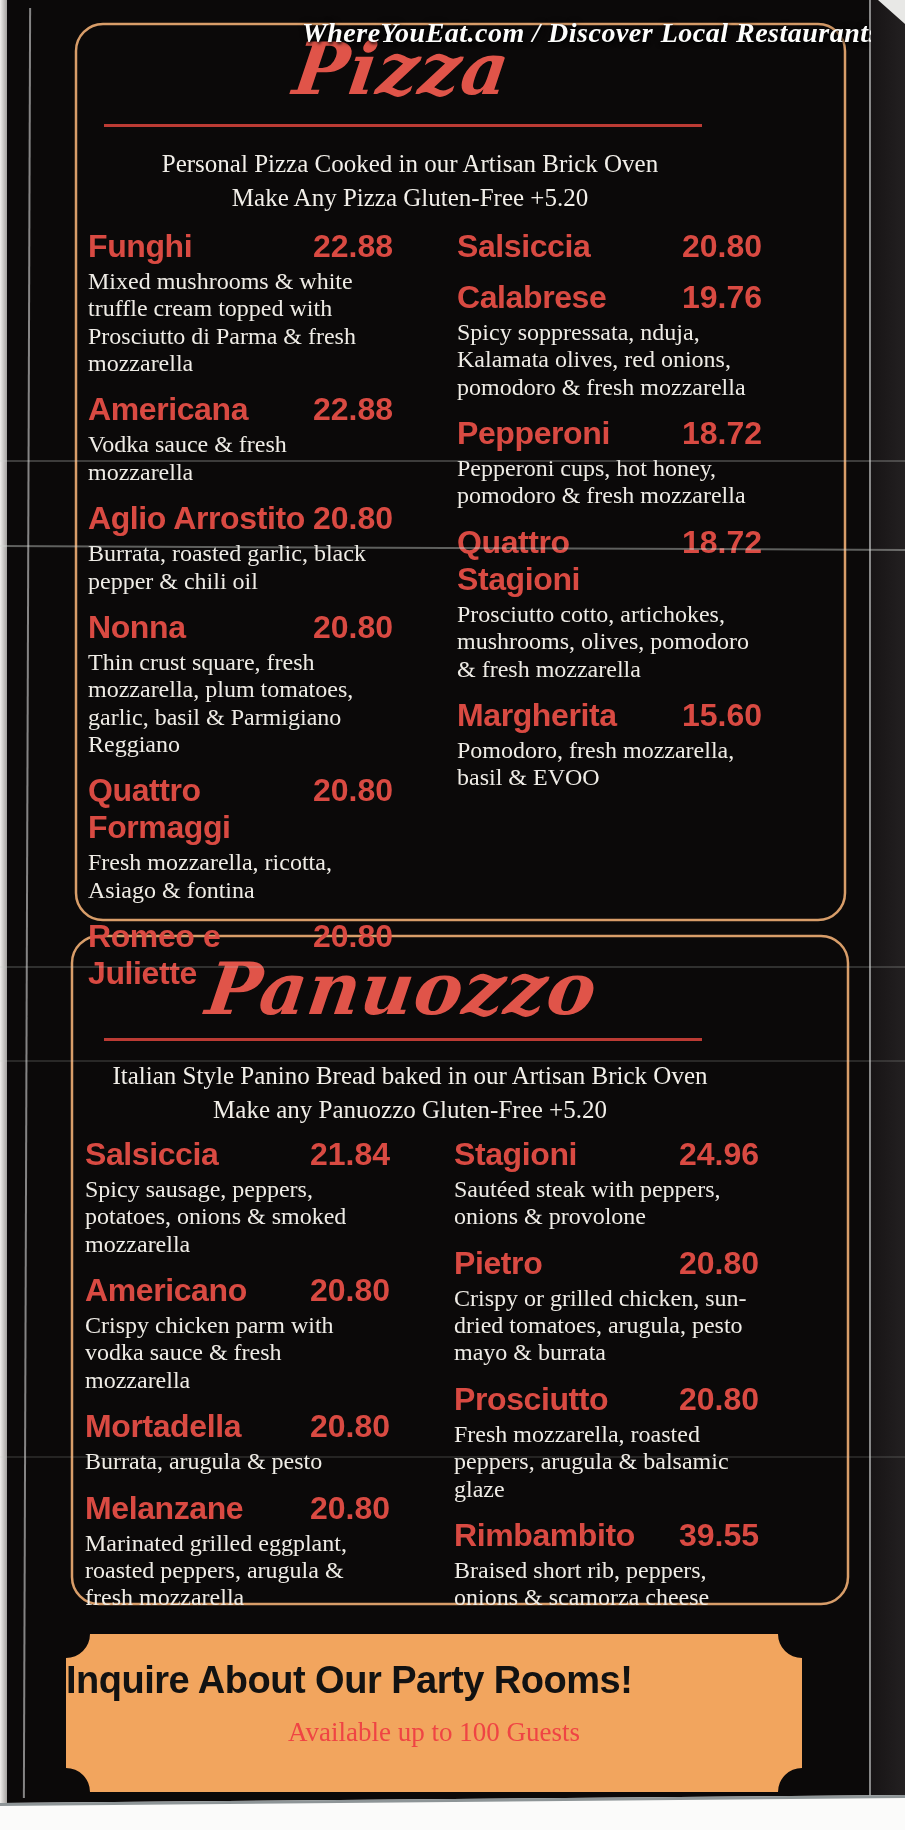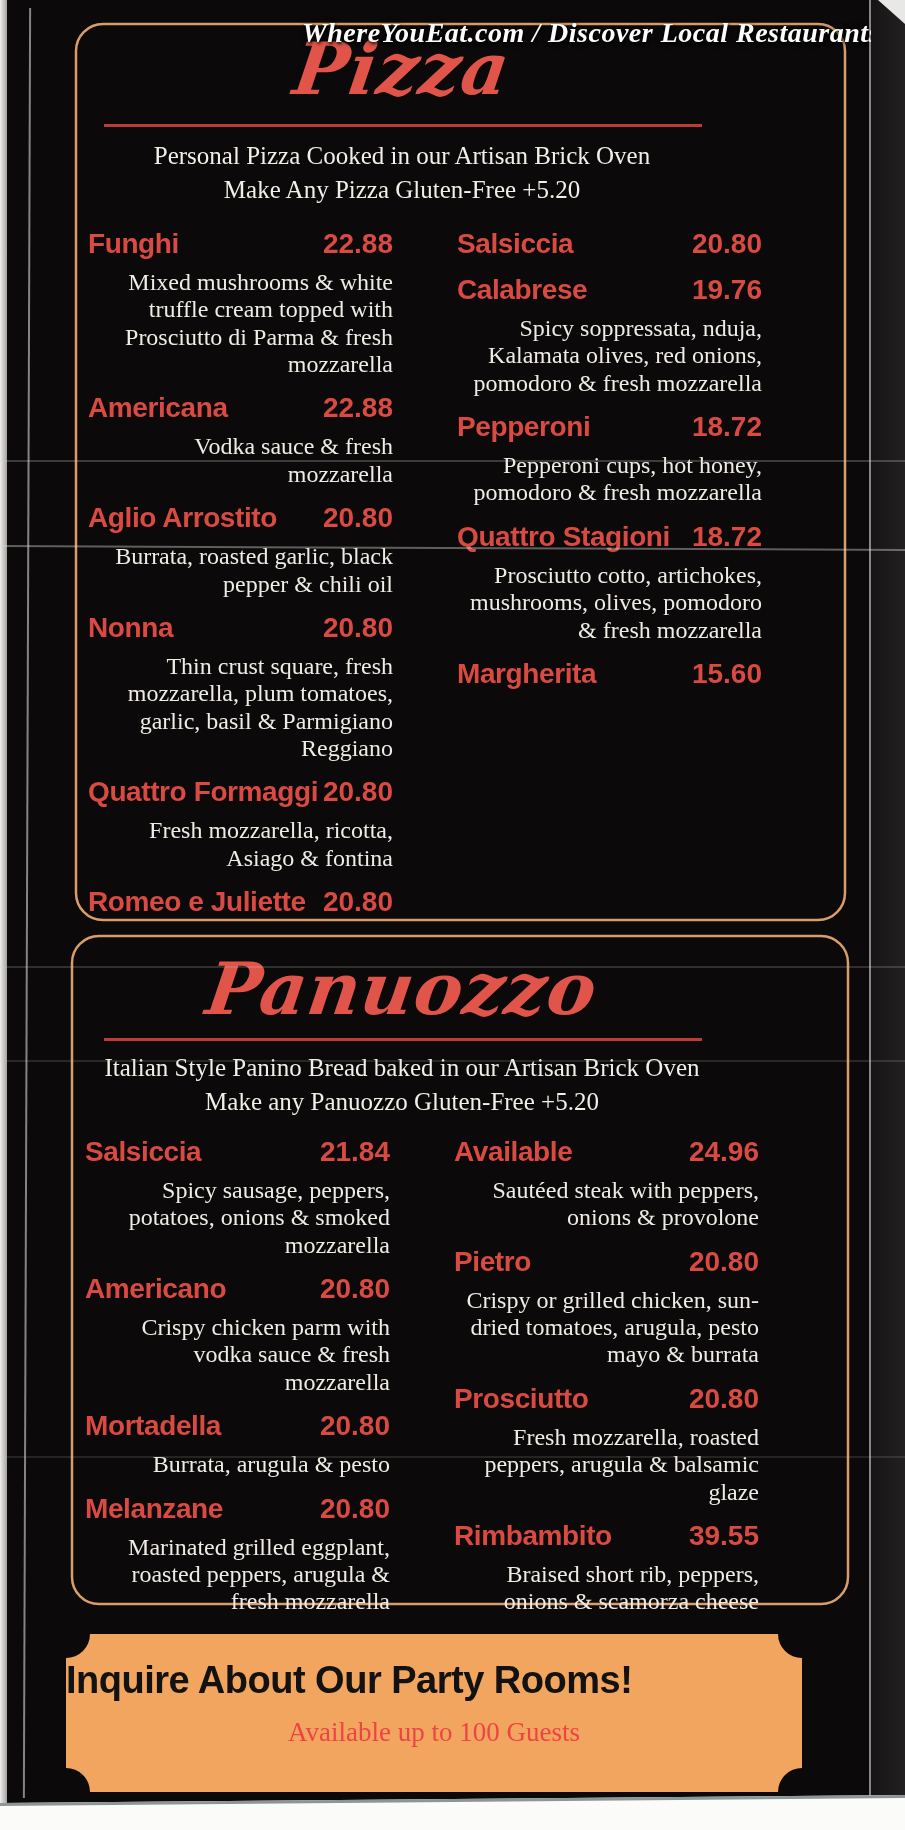--- a/index.html
+++ b/index.html
@@ -18,35 +18,35 @@
   
   .menu-section{position:absolute;left:62px;width:740px;}
   #sec-pizza{top:28px;height:900px;}
   #sec-pan{top:948px;height:670px;}
   .script-title{position:absolute;top:0;left:0;width:680px;margin:0;text-align:center;
     font:italic 700 72px/1.15 "DejaVu Serif",serif;color:var(--title-red,#e05449);
     transform:skewX(-8deg);letter-spacing:1px;}
   .title-rule{position:absolute;left:42px;width:598px;height:3px;background:var(--rule-red,#bc3b34);}
   #sec-pizza .title-rule{top:96px}
   #sec-pan .title-rule{top:90px}
-  .sub{position:absolute;left:0;width:680px;margin:0;text-align:center;
+  .sub{position:absolute;left:0;width:680px;margin:8px;text-align:center;
     font:400 25px/1.25 "Liberation Serif",serif;color:#f2efe9;}
   #sec-pizza .sub1{top:112px} #sec-pizza .sub2{top:146px}
   #sec-pan  .sub1{top:104px} #sec-pan  .sub2{top:138px}
 
   .cols{position:absolute;display:flex;gap:64px;}
   #sec-pizza .cols{top:200px;left:26px;}
   #sec-pan  .cols{top:188px;left:23px;}
   .col{width:305px;flex:0 0 305px;}
   .item{margin-bottom:14px;}
   .item-head{display:flex;justify-content:space-between;align-items:baseline;
-    font-family:"Liberation Sans",sans-serif;font-weight:700;font-size:28px;
+    font-family:"Liberation Sans",sans-serif;font-weight:700;font-size:32px;
     color:var(--item-red,#d94a42);}
   .item-name{letter-spacing:-0.4px;}
-  .item-desc{font:400 24px/1.14 "Liberation Serif",serif;color:var(--text,#efece6);margin-top:9px;text-align:right;}
+  .item-desc{font:400 24px/1.14 "Liberation Serif",serif;color:var(--text,#efece6);margin-top:3px;}
 
   
   .banner{position:absolute;left:66px;top:1634px;width:736px;height:158px;}
   .banner svg{position:absolute;left:0;top:0;}
   .banner-bg{fill:var(--banner-orange,#f2a55e);}
   .banner-title{position:absolute;top:26px;left:0;width:100%;text-align:left;
     font:800 38px/1.1 "Liberation Sans",sans-serif;color:var(--banner-text,#121212);letter-spacing:-.5px;}
   .banner-sub{position:absolute;top:82px;left:0;width:100%;text-align:center;
     font:400 27px/1.2 "Liberation Serif",serif;color:#ef4444;}
 
@@ -162,20 +162,21 @@
       <span class="item-price">18.72</span>
     </div>
     <div class="item-desc">Prosciutto cotto, artichokes, mushrooms, olives, pomodoro &amp; fresh mozzarella</div>
   </div>
 
   <div class="item">
     <div class="item-head">
       <span class="item-name">Margherita</span>
       <span class="item-price">15.60</span>
     </div>
+    <div class="item-desc">Pomodoro, fresh mozzarella, basil &amp; EVOO</div>
   </div>
 </div>
     </div>
   </section>
 
   <section class="menu-section" id="sec-pan">
     <h1 class="script-title">Panuozzo</h1>
     <div class="title-rule"></div>
     <p class="sub sub1">Italian Style Panino Bread baked in our Artisan Brick Oven</p>
     <p class="sub sub2">Make any Panuozzo Gluten-Free +5.20</p>
@@ -209,21 +210,21 @@
     <div class="item-head">
       <span class="item-name">Melanzane</span>
       <span class="item-price">20.80</span>
     </div>
     <div class="item-desc">Marinated grilled eggplant, roasted peppers, arugula &amp; fresh mozzarella</div>
   </div>
 </div>
       <div class="col">
   <div class="item">
     <div class="item-head">
-      <span class="item-name">Available</span>
+      <span class="item-name">Stagioni</span>
       <span class="item-price">24.96</span>
     </div>
     <div class="item-desc">Sautéed steak with peppers, onions &amp; provolone</div>
   </div>
 
   <div class="item">
     <div class="item-head">
       <span class="item-name">Pietro</span>
       <span class="item-price">20.80</span>
     </div>

